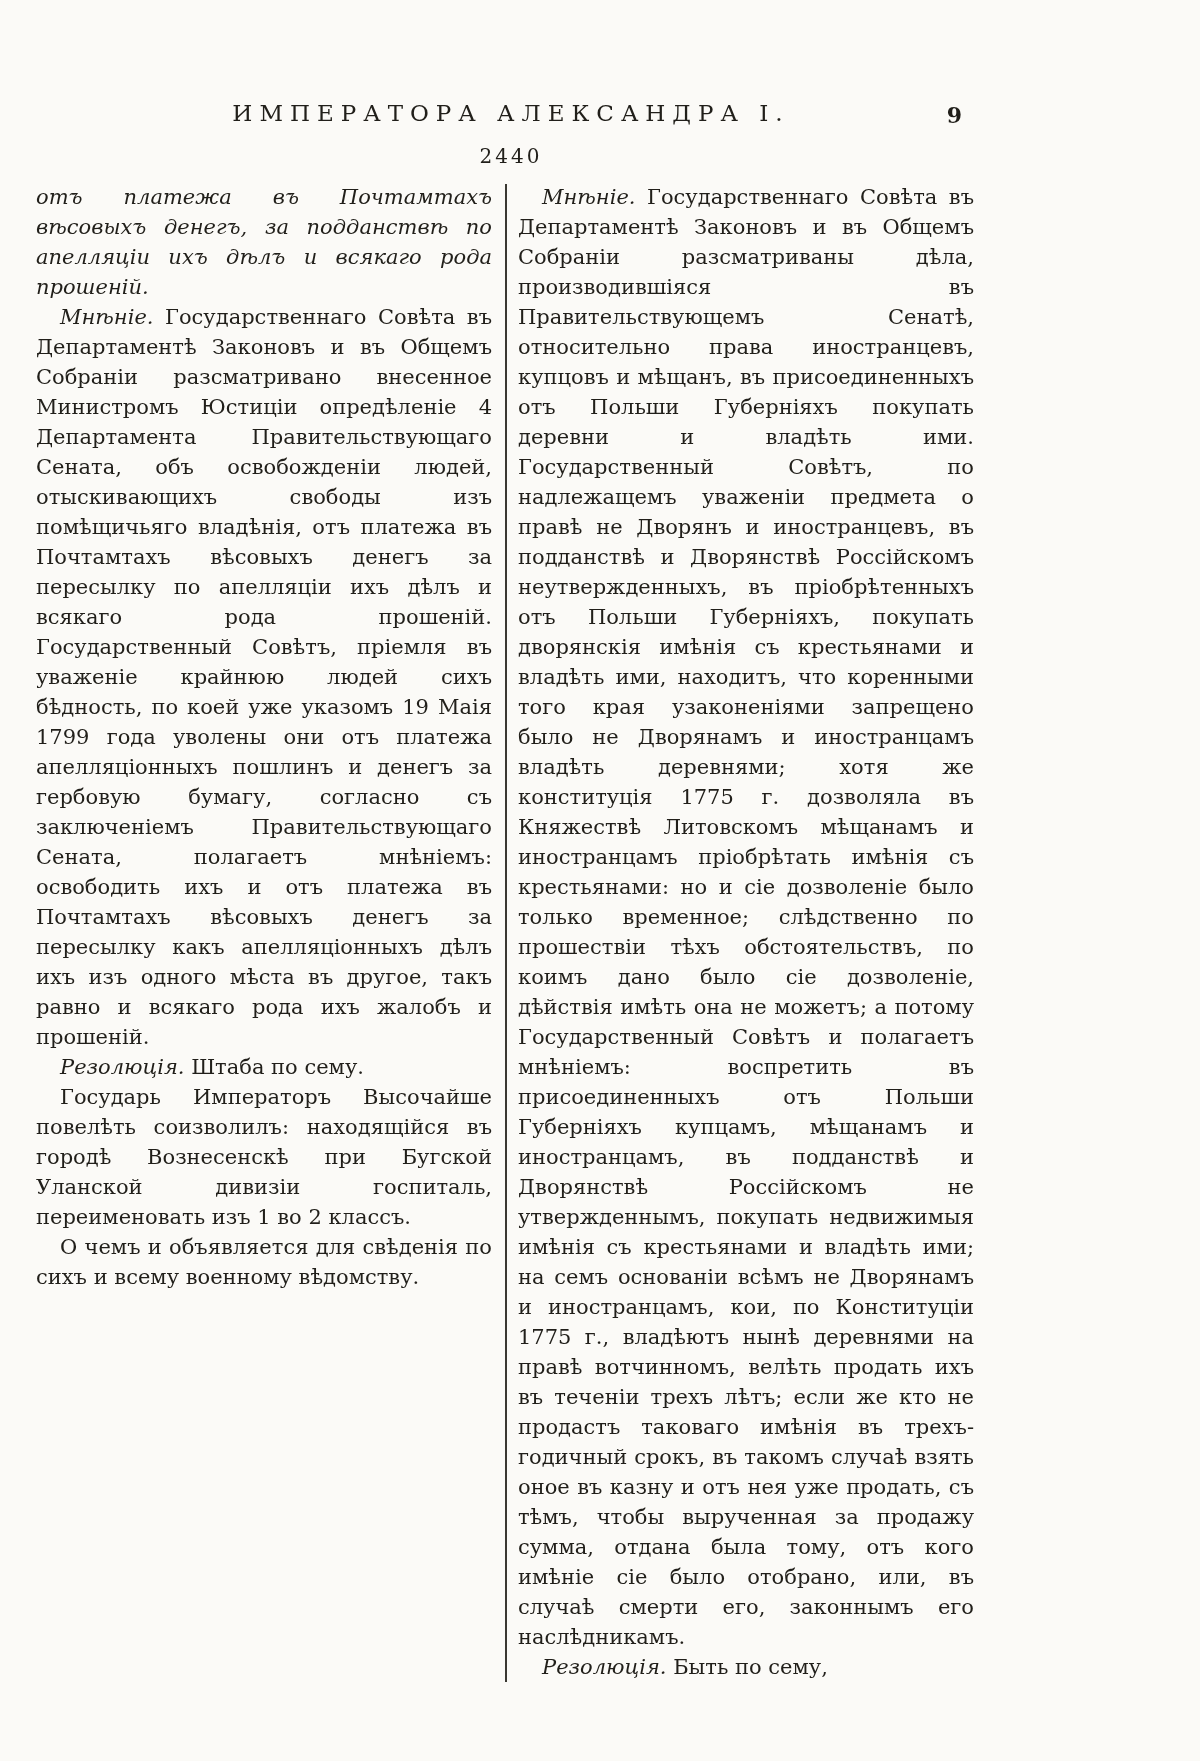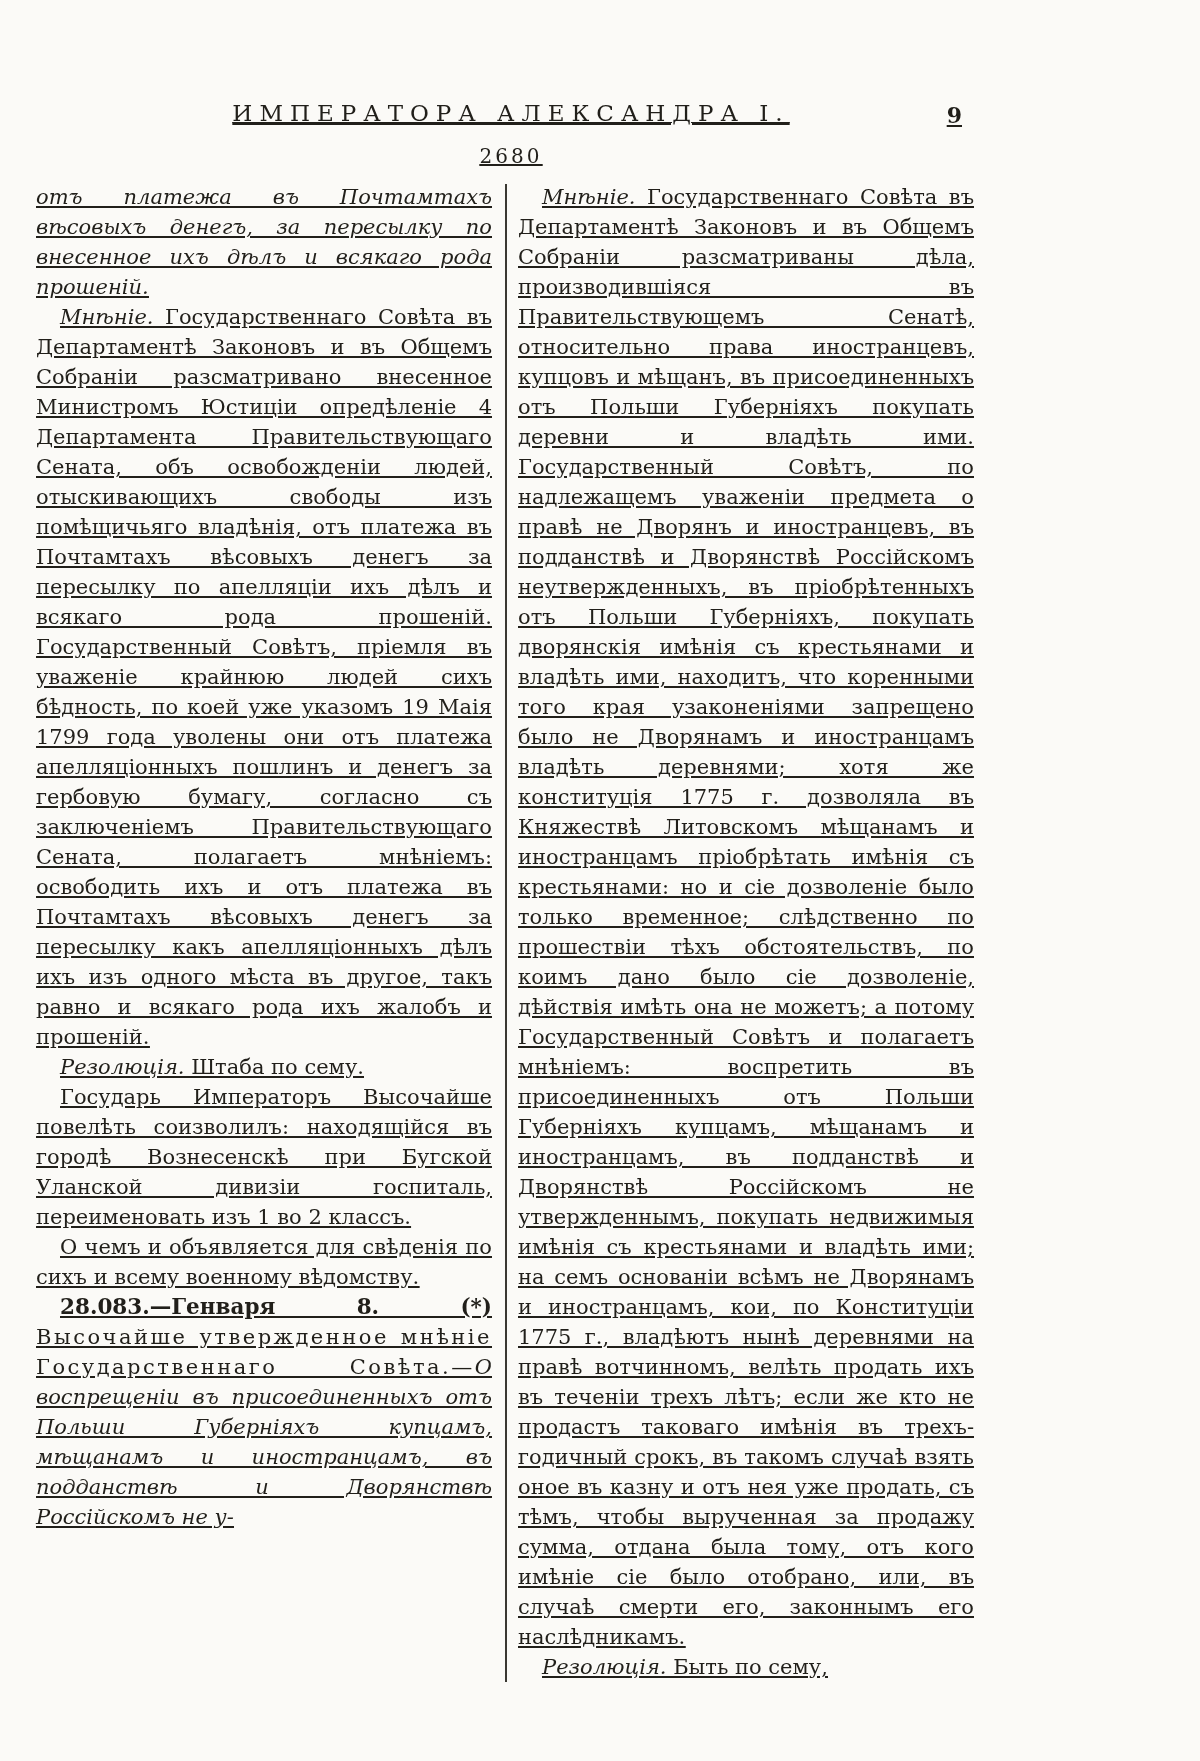--- a/index.html
+++ b/index.html
@@ -1,15 +1,15 @@
 <!DOCTYPE html>
 <html><head>
 <meta charset="utf-8">
 <style>
-  * { margin:0; padding:0; box-sizing:border-box;text-decoration:underline; }
+  * { margin:0; padding:0; box-sizing:border-box; }
   html,body { background:#e9e7e2; }
   body { font-family:"DejaVu Serif", serif; color:#211f1a; }
   .page {
     position:relative; width:1200px; height:1761px;
     background:#fbfaf7; overflow:hidden; margin:0;
   }
   .content { position:absolute; left:36px; top:100px; width:950px; }
 
   .header { position:relative; height:44px; text-align:center; }
   .running-title { font-size:23px; letter-spacing:7px; white-space:nowrap; }
@@ -30,31 +30,30 @@
 </head>
 <body>
 
 <div class="page">
   <div class="content">
 
     <div class="header">
       <span class="running-title">ИМПЕРАТОРА АЛЕКСАНДРА I.</span>
       <span class="page-number">9</span>
     </div>
-    <div class="year">2680</div>
+    <div class="year">2440</div>
 
     <div class="columns">
 
       <div class="col left">
-        <p class="italic">отъ платежа въ Почтамтахъ вѣсовыхъ денегъ, за пересылку по внесенное ихъ дѣлъ и всякаго рода прошеній.</p>
+        <p class="italic">отъ платежа въ Почтамтахъ вѣсовыхъ денегъ, за подданствѣ по апелляціи ихъ дѣлъ и всякаго рода прошеній.</p>
         <p class="indent"><span class="italic">Мнѣніе.</span> <span>Государственнаго Совѣта въ Департаментѣ Законовъ и въ Общемъ Собраніи разсматривано внесенное Министромъ Юстиціи опредѣленіе 4 Департамента Правительствующаго Сената, объ освобожденіи людей, отыскивающихъ свободы изъ помѣщичьяго владѣнія, отъ платежа въ Почтамтахъ вѣсовыхъ денегъ за пересылку по апелляціи ихъ дѣлъ и всякаго рода прошеній. Государственный Совѣтъ, пріемля въ уваженіе крайнюю людей сихъ бѣдность, по коей уже указомъ 19 Маія 1799 года уволены они отъ платежа апелляціонныхъ пошлинъ и денегъ за гербовую бумагу, согласно съ заключеніемъ Правительствующаго Сената, полагаетъ мнѣніемъ: освободить ихъ и отъ платежа въ Почтамтахъ вѣсовыхъ денегъ за пересылку какъ апелляціонныхъ дѣлъ ихъ изъ одного мѣста въ другое, такъ равно и всякаго рода ихъ жалобъ и прошеній.</span></p>
         <p class="indent"><span class="italic">Резолюція.</span> <span>Штаба по сему.</span></p>
         <p class="indent">Государь Императоръ Высочайше повелѣть соизволилъ: находящійся въ городѣ Вознесенскѣ при Бугской Уланской дивизіи госпиталь, переименовать изъ 1 во 2 классъ.</p>
         <p class="indent">О чемъ и объявляется для свѣденія по сихъ и всему военному вѣдомству.</p>
-        <p class="indent"><span class="act-number">28.083.—Генваря 8. (*)</span> <span class="act-type">Высочайше утвержденное мнѣніе Государственнаго Совѣта.—</span><span class="italic">О воспрещеніи въ присоединенныхъ отъ Польши Губерніяхъ купцамъ, мѣщанамъ и иностранцамъ, въ подданствѣ и Дворянствѣ Россійскомъ не у-</span></p>
       </div>
 
       <div class="divider"></div>
 
       <div class="col right">
         <p class="indent"><span class="italic">Мнѣніе.</span> <span>Государственнаго Совѣта въ Департаментѣ Законовъ и въ Общемъ Собраніи разсматриваны дѣла, производившіяся въ Правительствующемъ Сенатѣ, относительно права иностранцевъ, купцовъ и мѣщанъ, въ присоединенныхъ отъ Польши Губерніяхъ покупать деревни и владѣть ими. Государственный Совѣтъ, по надлежащемъ уваженіи предмета о правѣ не Дворянъ и иностранцевъ, въ подданствѣ и Дворянствѣ Россійскомъ неутвержденныхъ, въ пріобрѣтенныхъ отъ Польши Губерніяхъ, покупать дворянскія имѣнія съ крестьянами и владѣть ими, находитъ, что коренными того края узаконеніями запрещено было не Дворянамъ и иностранцамъ владѣть деревнями; хотя же конституція 1775 г. дозволяла въ Княжествѣ Литовскомъ мѣщанамъ и иностранцамъ пріобрѣтать имѣнія съ крестьянами: но и сіе дозволеніе было только временное; слѣдственно по прошествіи тѣхъ обстоятельствъ, по коимъ дано было сіе дозволеніе, дѣйствія имѣть она не можетъ; а потому Государственный Совѣтъ и полагаетъ мнѣніемъ: воспретить въ присоединенныхъ отъ Польши Губерніяхъ купцамъ, мѣщанамъ и иностранцамъ, въ подданствѣ и Дворянствѣ Россійскомъ не утвержденнымъ, покупать недвижимыя имѣнія съ крестьянами и владѣть ими; на семъ основаніи всѣмъ не Дворянамъ и иностранцамъ, кои, по Конституціи 1775 г., владѣютъ нынѣ деревнями на правѣ вотчинномъ, велѣть продать ихъ въ теченіи трехъ лѣтъ; если же кто не продастъ таковаго имѣнія въ трехъ-годичный срокъ, въ такомъ случаѣ взять оное въ казну и отъ нея уже продать, съ тѣмъ, чтобы вырученная за продажу сумма, отдана была тому, отъ кого имѣніе сіе было отобрано, или, въ случаѣ смерти его, законнымъ его наслѣдникамъ.</span></p>
         <p class="indent"><span class="italic">Резолюція.</span> <span>Быть по сему,</span></p>
       </div>
 
     </div>

